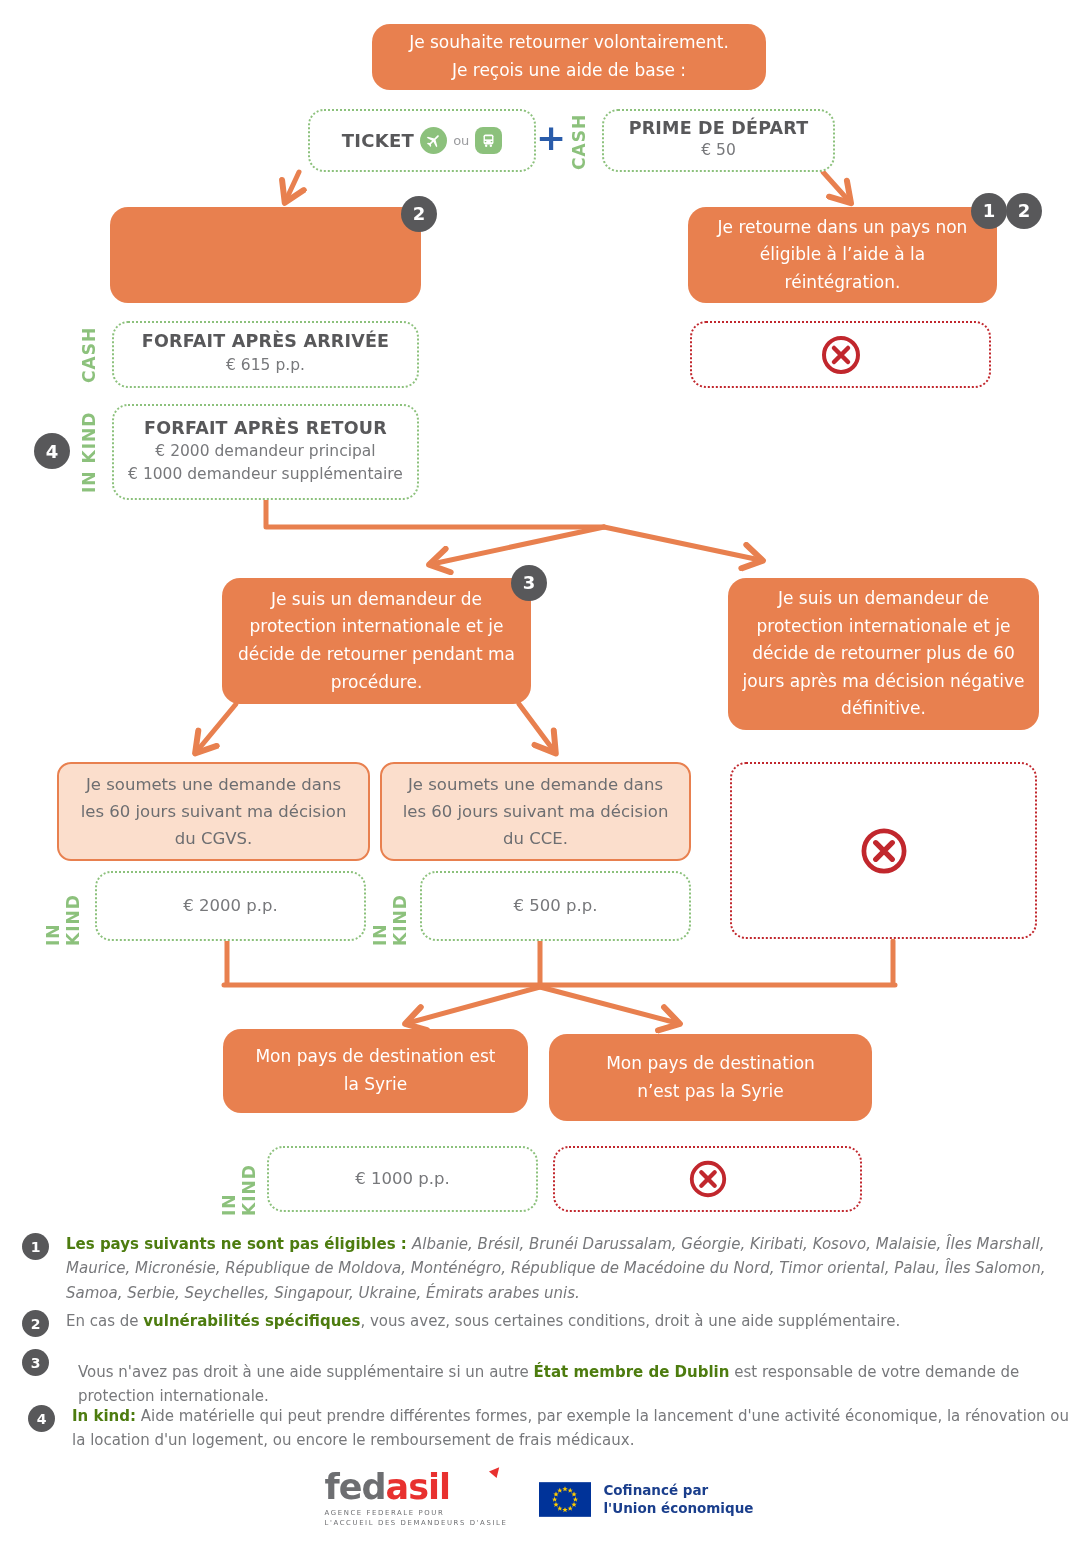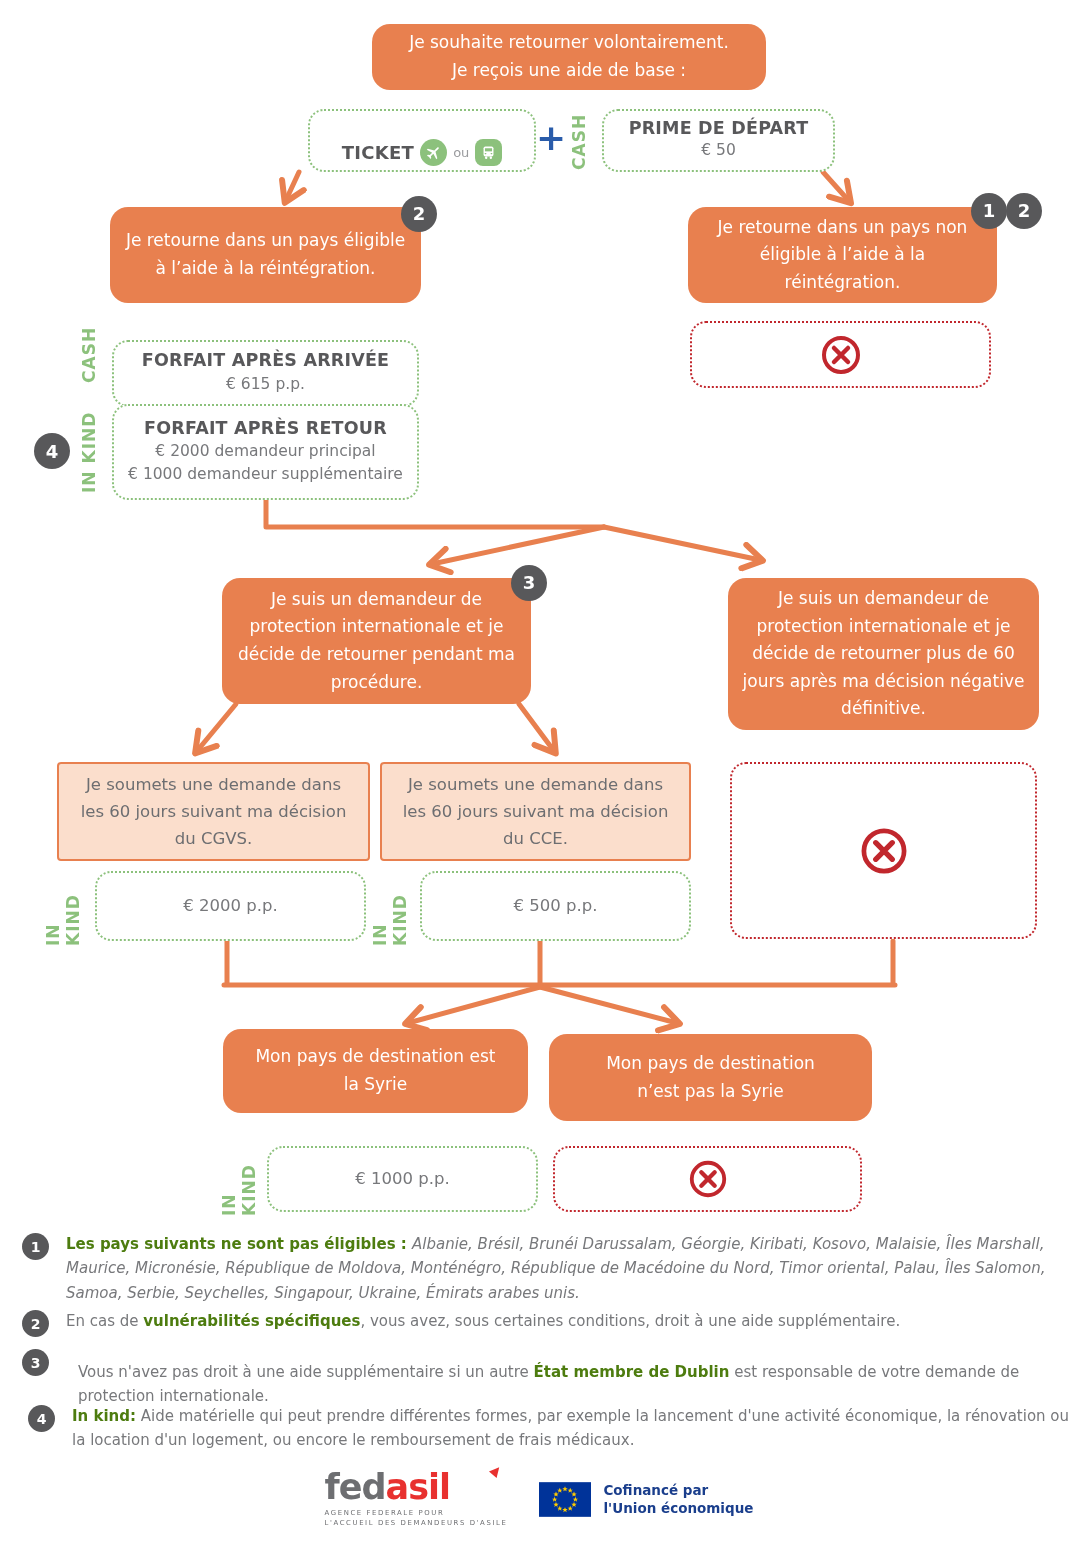--- a/index.html
+++ b/index.html
@@ -15,21 +15,21 @@
   
   .dotg{position:absolute;border:2px dotted #8CC17C;border-radius:16px;background:#fff;
         display:flex;flex-direction:column;align-items:center;justify-content:center;
         text-align:center;box-sizing:border-box;padding:4px 10px;}
   .dotr{position:absolute;border:2px dotted #C1272D;border-radius:16px;background:#fff;
         display:flex;align-items:center;justify-content:center;box-sizing:border-box;}
   .dtitle{font-weight:700;color:#58585A;font-size:17.5px;letter-spacing:.2px;}
   .damount{color:#77787B;font-size:15.5px;margin-top:3px;line-height:1.5;}
 
   
-  .lbox{position:absolute;background:#FBDECC;border:2.5px solid #E8804F;border-radius:4px;
+  .lbox{position:absolute;background:#FBDECC;border:2.5px solid #E8804F;border-radius:14px;
         color:#6D6E71;display:flex;align-items:center;justify-content:center;text-align:center;
         font-size:16.5px;line-height:1.65;padding:6px 14px;box-sizing:border-box;}
 
   
   .vlabel{position:absolute;writing-mode:vertical-rl;transform:rotate(180deg);
           color:#8CC17C;font-weight:700;font-size:17px;letter-spacing:1px;
           display:flex;align-items:center;justify-content:center;width:26px;}
 
   
   .badge{position:absolute;width:36px;height:36px;border-radius:50%;background:#58585A;
@@ -92,21 +92,21 @@
       <path d="M540 987 L408 1023" marker-end="url(#arrow)"></path>
       <path d="M540 987 L677 1023" marker-end="url(#arrow)"></path>
     </g>
   </svg>
 
   <div class="obox" style="left:372px;top:24px;width:394px;height:66px;">
     <div>Je souhaite retourner volontairement.</div>
     <div>Je reçois une aide de base :</div>
   </div>
 
-  <div class="dotg" style="left:308px;top:109px;width:228px;height:63px;justify-content:flex-end;">
+  <div class="dotg" style="left:308px;top:109px;width:228px;height:63px;">
     <div class="ticket-inner">
       <span class="ticket-word">TICKET</span>
       <span class="circle-ic">
         <svg width="17" height="17" viewBox="0 0 24 24">
             <g transform="rotate(45 12 12)">
           <path fill="#fff" d="M12 1.8c.7 0 1.2.6 1.2 1.3v6.1l8.3 4.6v2.1l-8.3-2.4v4.8l2.1 1.6v1.8L12 20.8l-3.3.9v-1.8l2.1-1.6v-4.8l-8.3 2.4v-2.1l8.3-4.6V3.1c0-.7.5-1.3 1.2-1.3z"></path>
         </g>
           </svg>
       </span>
       <span class="ou">ou</span>
@@ -126,32 +126,31 @@
   <div class="plus" style="left:536px;top:120px;">+</div>
 
   <div class="vlabel" style="left:566px;top:110px;height:64px;">CASH</div>
 
   <div class="dotg" style="left:602px;top:109px;width:233px;height:63px;">
     <div class="dtitle">PRIME DE DÉPART</div>
     <div class="damount" style="margin-top:1px;">€ 50</div>
   </div>
 
   <div class="obox" style="left:110px;top:207px;width:311px;height:96px;">
-    <div>Je retourne dans un pays éligible à l’aide à la réintégration.</div>
     <span class="badge" style="right:-16px;top:-11px;">2</span>
   </div>
 
   <div class="obox" style="left:688px;top:207px;width:309px;height:96px;">
     <div>Je retourne dans un pays non éligible à l’aide à la réintégration.</div>
     <span class="badge" style="right:-10px;top:-14px;">1</span>
     <span class="badge" style="right:-45px;top:-14px;">2</span>
   </div>
 
   <div class="vlabel" style="left:76px;top:322px;height:66px;">CASH</div>
-  <div class="dotg" style="left:112px;top:340px;width:307px;height:67px;">
+  <div class="dotg" style="left:112px;top:321px;width:307px;height:67px;">
     <div class="dtitle">FORFAIT APRÈS ARRIVÉE</div>
     <div class="damount">€ 615 p.p.</div>
   </div>
 
   <span class="badge" style="left:34px;top:433px;">4</span>
   <div class="vlabel" style="left:76px;top:404px;height:96px;">IN KIND</div>
   <div class="dotg" style="left:112px;top:404px;width:307px;height:96px;">
     <div class="dtitle">FORFAIT APRÈS RETOUR</div>
     <div class="damount" style="margin-top:2px;">€ 2000 demandeur principal</div>
     <div class="damount" style="margin-top:0;">€ 1000 demandeur supplémentaire</div>

